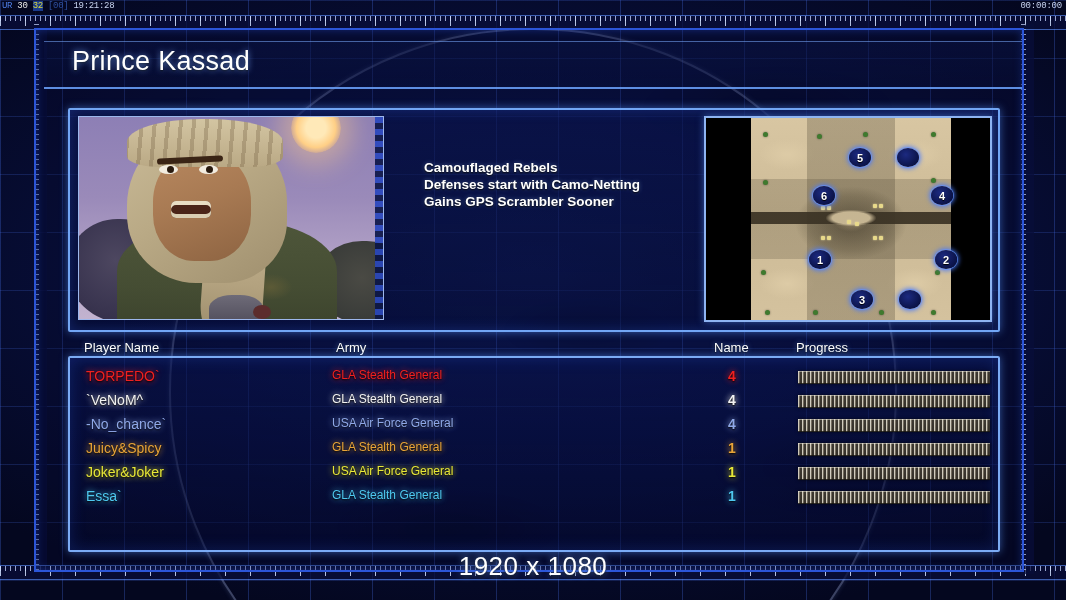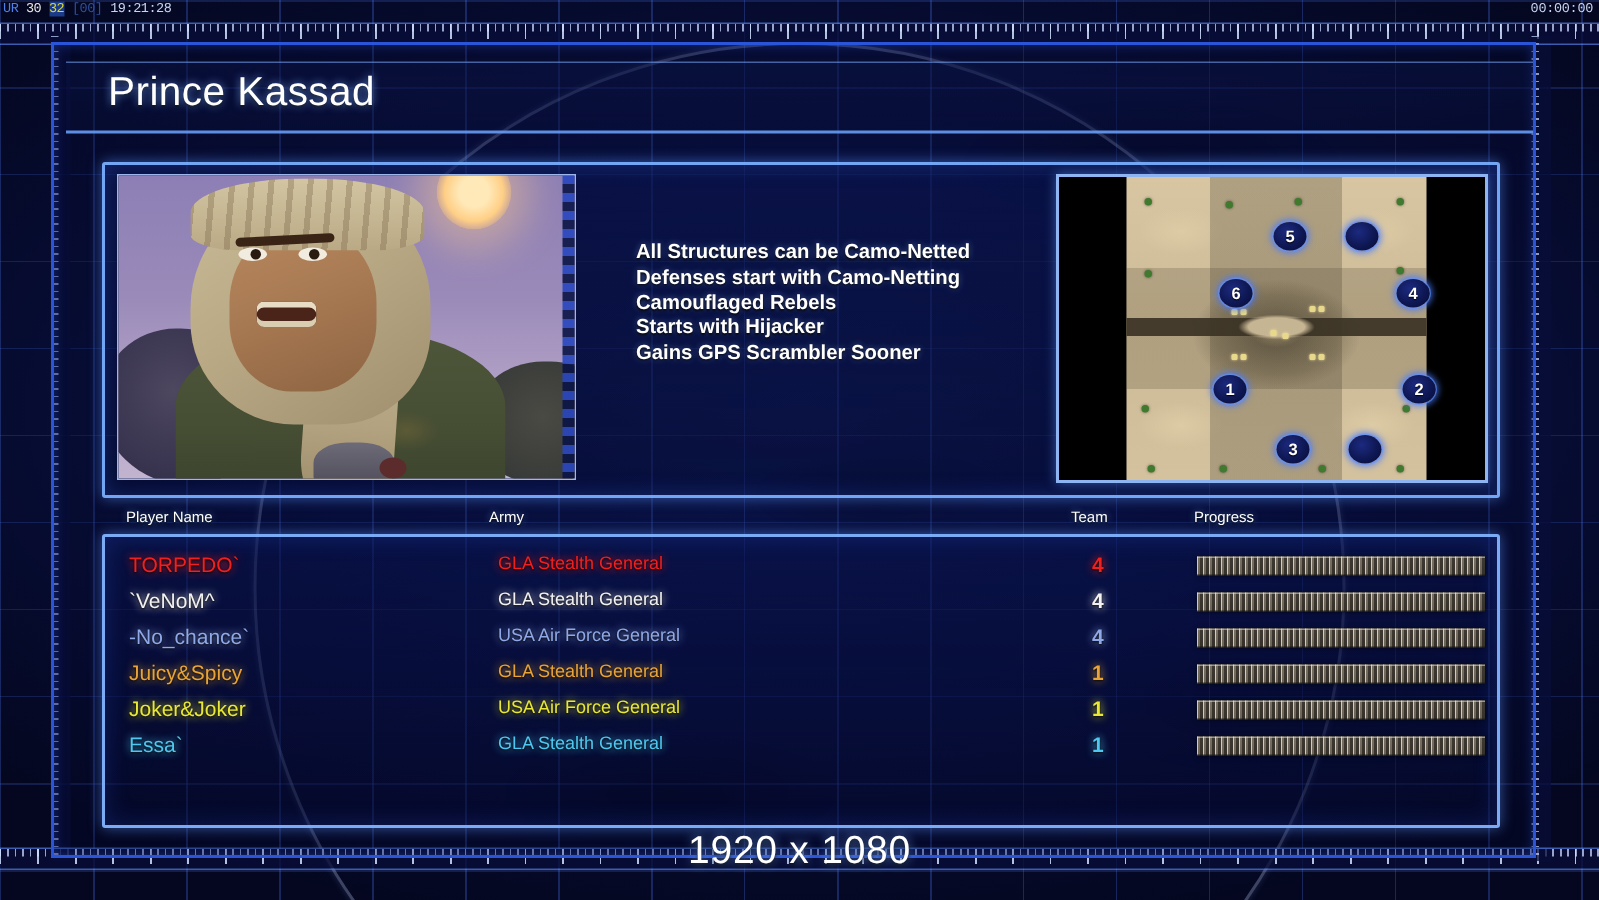--- a/index.html
+++ b/index.html
@@ -244,24 +244,24 @@
     background:#3f7a2e; box-shadow:0 0 2px rgba(0,0,0,.5);
   }
   .map-res {
     position:absolute; width:4px; height:4px; border-radius:1px;
     background:#e8d98a; box-shadow:0 0 2px rgba(255,240,170,.8);
   }
 
   
   #tbl-headers { position:absolute; left:68px; top:340px; width:932px; height:18px; }
   #tbl-headers span {
-    position:absolute; font-size:10px; color:#fff; font-weight:normal;
+    position:absolute; font-size:13px; color:#fff; font-weight:normal;
     text-shadow:0 1px 2px #000, 0 0 5px rgba(130,180,255,.6);
   }
-  .col-name { left:16px; } .col-army { left:258px; }
+  .col-name { left:16px; } .col-army { left:268px; }
   .col-team { left:646px; } .col-prog { left:728px; }
 
   #tbl-panel {
     position:absolute; left:68px; top:356px; width:932px; height:196px;
     border:2px solid rgba(130,180,255,.95);
     border-radius:2px;
     background:linear-gradient(to bottom, rgba(10,20,78,.50), rgba(5,10,48,.34));
     box-shadow:0 0 9px rgba(90,150,255,.55), 0 0 16px rgba(50,100,255,.22) inset;
   }
   .prow { position:absolute; left:0; width:100%; height:24px; }
@@ -356,24 +356,22 @@
   <div class="pt-eyeL"></div>
   <div class="pt-eyeR"></div>
   <div class="pt-pupL"></div>
   <div class="pt-pupR"></div>
   <div class="pt-mouth"></div>
   <div class="pt-teapot"></div>
   <div id="portrait-strip"></div>
 </div>
 
 <div id="abilities">
-  <div class="line">All Structures can be Camo-Netted</div>
+  <div class="line">Camouflaged Rebels</div>
   <div class="line">Defenses start with Camo-Netting</div>
-  <div class="line">Camouflaged Rebels</div>
-  <div class="line">Starts with Hijacker</div>
   <div class="line">Gains GPS Scrambler Sooner</div>
 </div>
 
 <div id="map-wrap">
   <div id="map-img">
     <div id="map-cross"></div>
     <div id="map-river"></div>
     <div id="map-trees">
         <div class="map-tree" style="left: 12px; top: 14px;"></div>
         <div class="map-tree" style="left: 66px; top: 16px;"></div>
@@ -409,21 +407,21 @@
         <div class="map-marker" style="left: 184px; top: 132px;">2</div>
         <div class="map-marker" style="left: 100px; top: 172px;">3</div>
         <div class="map-marker" style="left: 148px; top: 172px;"></div>
       </div>
   </div>
 </div>
 
 <div id="tbl-headers">
   <span class="col-name">Player Name</span>
   <span class="col-army">Army</span>
-  <span class="col-team">Team</span>
+  <span class="col-team">Name</span>
   <span class="col-prog">Progress</span>
 </div>
 
 <div id="tbl-panel">
   <div id="rows">
       <div class="prow" style="top: 8px; text-decoration: underline;">
         <span class="pname" style="color: rgb(240, 32, 32);">TORPEDO`</span>
         <span class="parmy" style="color: rgb(240, 32, 32);">GLA Stealth General</span>
         <span class="pteam" style="color: rgb(240, 32, 32);">4</span>
         <div class="pbar" style="width: 192px;"></div>

